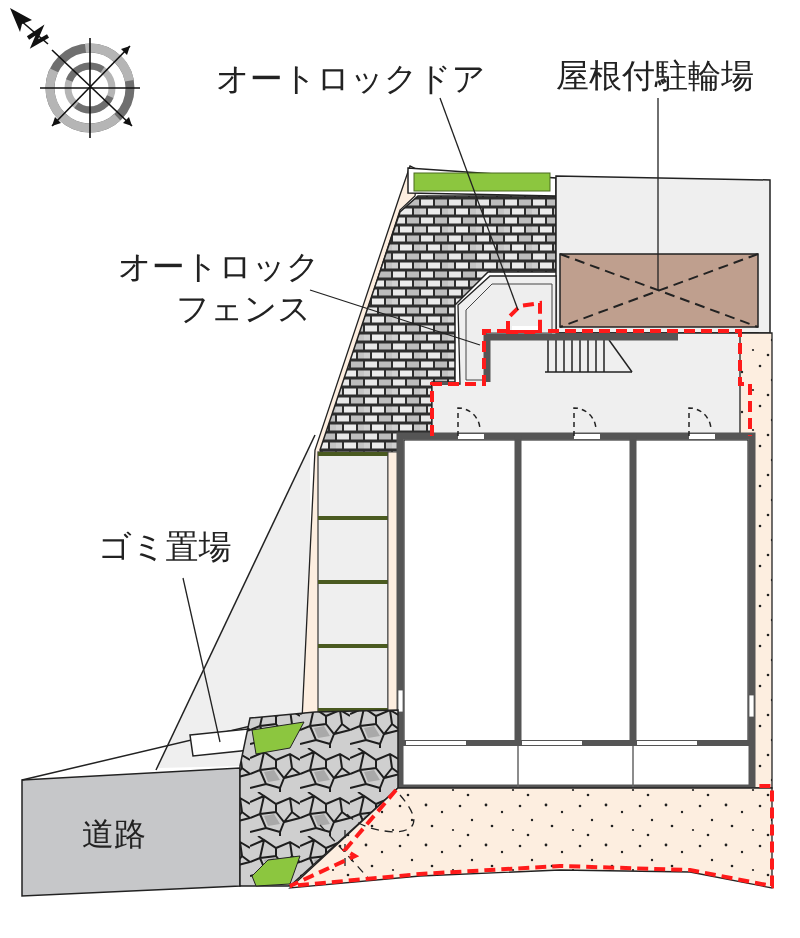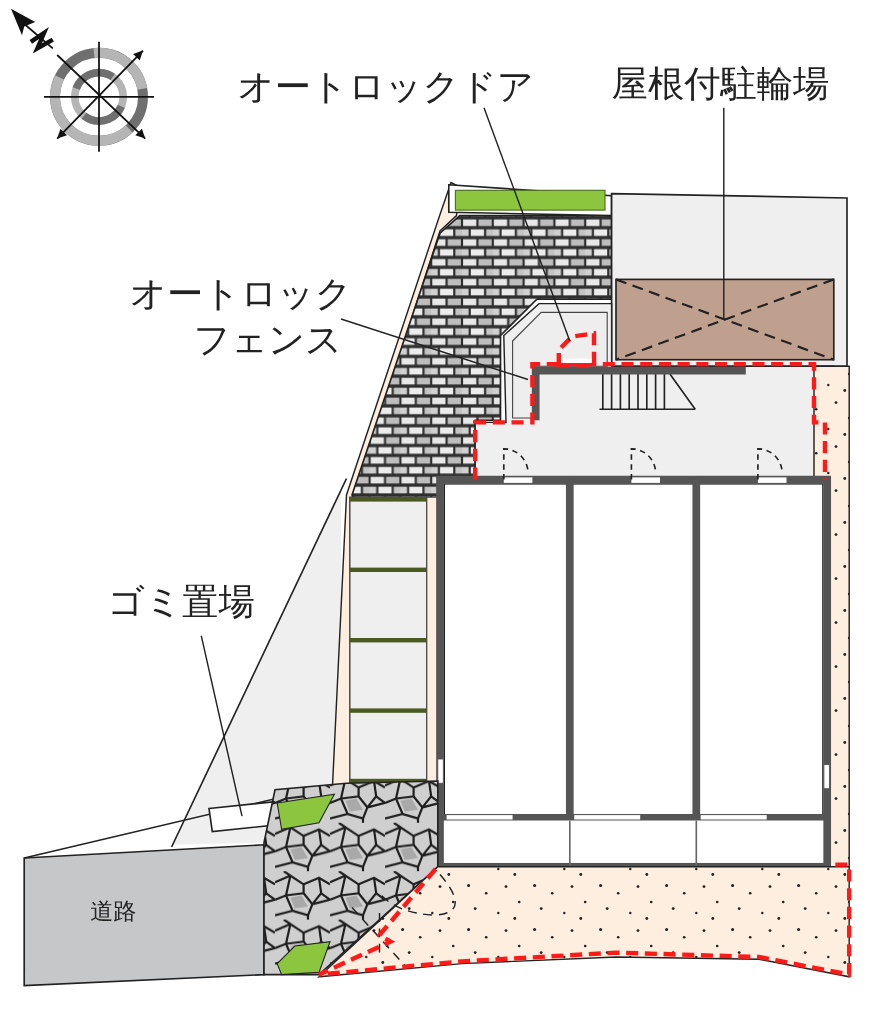--- a/index.html
+++ b/index.html
@@ -1,21 +1,21 @@
 <!DOCTYPE html>
 <html><head>
 <meta charset="utf-8">
 <style>
   html, body { margin: 0; padding: 0; background: #ffffff; }
   body { width: 800px; height: 938px; position: relative; overflow: hidden;
          font-family: "DejaVu Sans", "Liberation Sans", sans-serif; }
   #plan { position: absolute; left: 0; top: 0; width: 800px; height: 938px; }
   .label { position: absolute; color: #222; font-size: 33px; line-height: 1; white-space: nowrap;
            font-family: "DejaVu Sans", "Liberation Sans", sans-serif; letter-spacing: 0px; }
-  .road-label { position: absolute; color: #222; font-size: 21px; line-height: 1;
+  .road-label { position: absolute; color: #222; font-size: 32px; line-height: 1;
                 font-family: "DejaVu Sans", "Liberation Sans", sans-serif; }
 </style>
 </head>
 <body>
 
 <svg id="plan" viewBox="0 0 800 938" xmlns="http://www.w3.org/2000/svg">
   <defs>
     <pattern id="brick" width="28" height="18" patternUnits="userSpaceOnUse">
       <rect width="28" height="18" fill="#2e2e2e"></rect>
       <rect x="1" y="1.5" width="12" height="6" fill="#e8e8e8"></rect>

